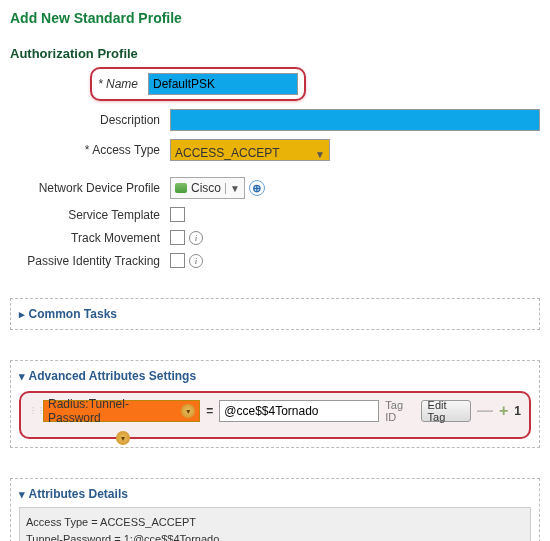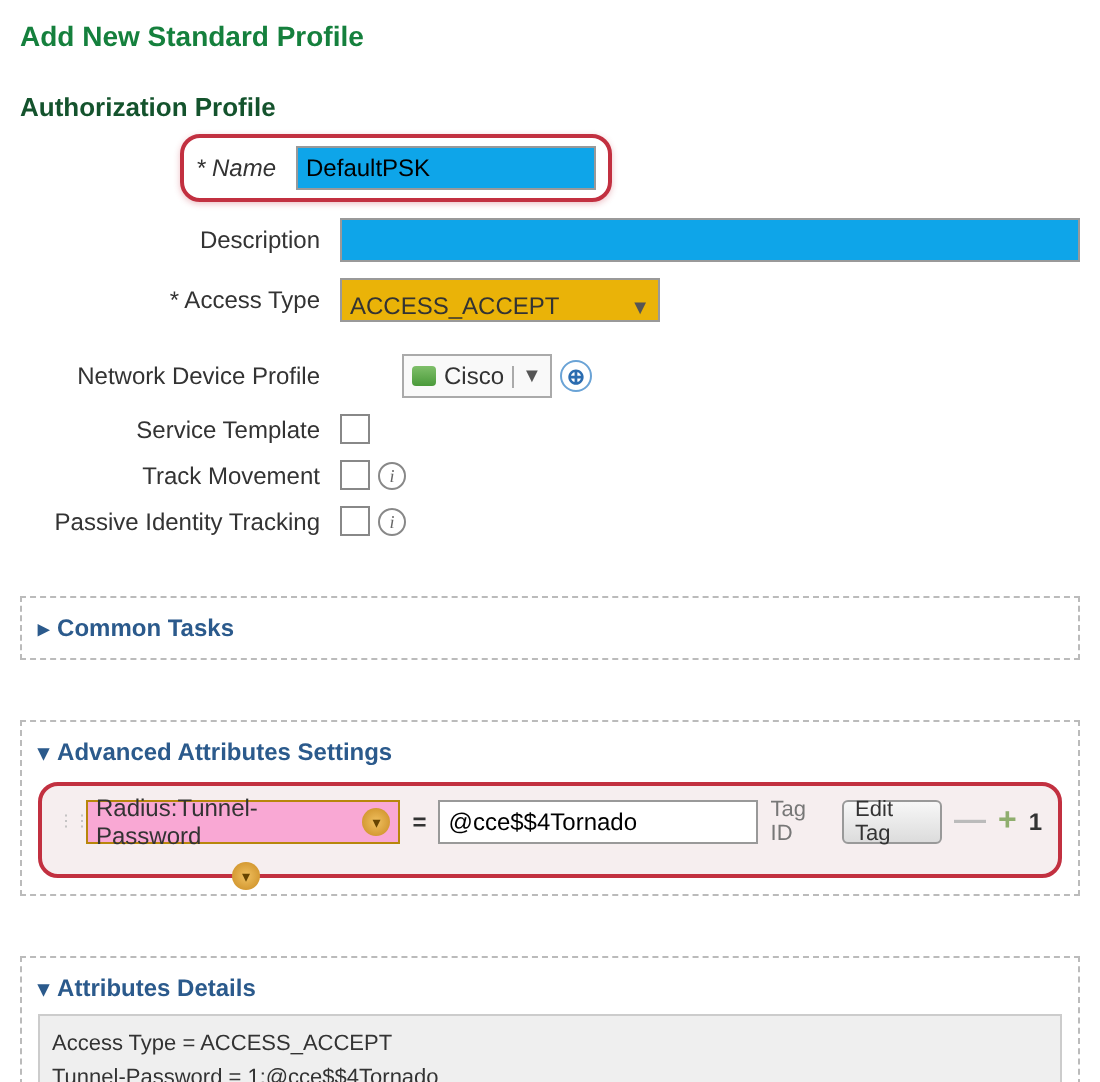--- a/index.html
+++ b/index.html
@@ -72,21 +72,20 @@
   }
   .select-box .arrow { font-size:10px; color:#555; }
   .ndp-box {
     border: 1px solid #aaa;
     height: 20px;
     display:inline-flex;
     align-items:center;
     gap:4px;
     padding:0 4px;
     background:#f9f9f9;
-    margin-left:31px;
   }
   .ndp-icon {
     display:inline-block;
     width:12px; height:10px;
     background: linear-gradient(#7fbf6a,#4a9a3a);
     border-radius:2px;
   }
   .ndp-dd {
     border-left:1px solid #aaa;
     padding-left:4px;
@@ -133,21 +132,21 @@
   }
   .attr-row { display:flex; align-items:center; gap:6px; flex-wrap:nowrap; }
   .grip {
     width:8px;
     display:flex;flex-direction:column;gap:1px;
     color:#bbb;font-size:8px;line-height:4px;
     cursor:move;
   }
   .attr-input {
     border:1px solid #b8860b;
-    background:#f9a8d4;
+    background:#f97316;
     height:20px;width:160px;
     display:flex;align-items:center;justify-content:space-between;
     padding:0 4px;font-size:12px;
     cursor:pointer;
   }
   .attr-input .dd-ico {
     width:14px;height:14px;border-radius:50%;
     background:radial-gradient(#f0c060,#c98a20);
     display:inline-flex;align-items:center;justify-content:center;
     font-size:8px;color:#664400;

